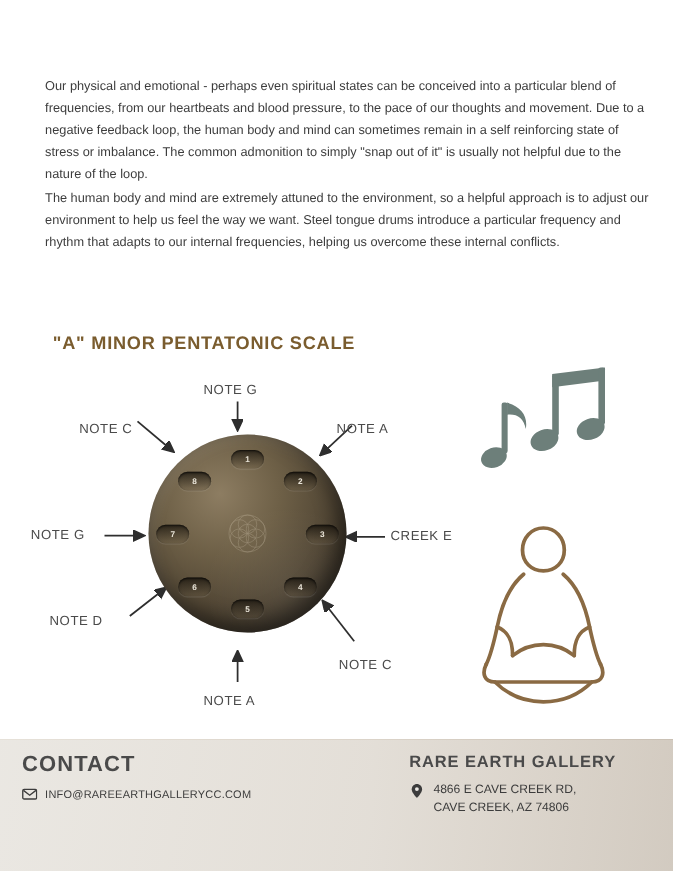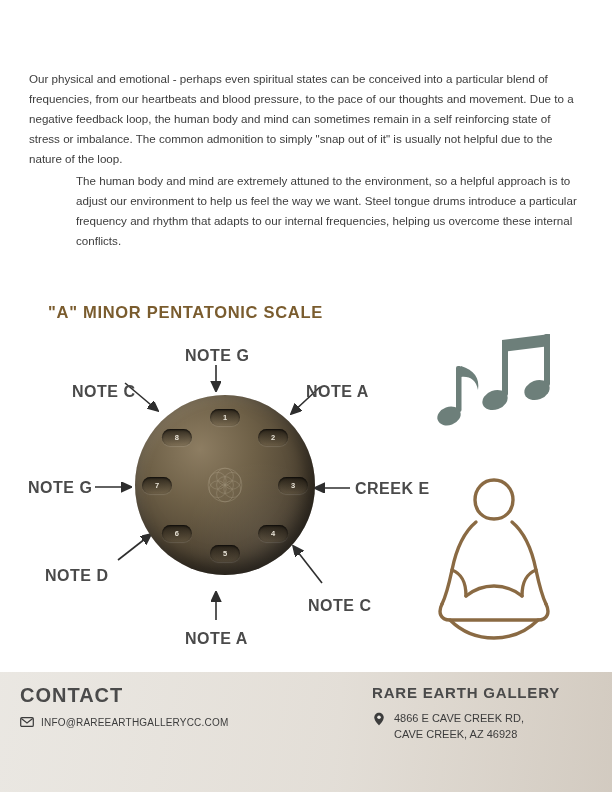--- a/index.html
+++ b/index.html
@@ -27,29 +27,29 @@
     top: 30px;
     font-size: 27px;
     font-weight: bold;
     letter-spacing: 1.2px;
     color: #4a4a4a;
     font-family: "Liberation Sans", sans-serif;
   }
 
   .body-copy {
     position: absolute;
-    left: 29px;
+    left: 41px;
     top: 69px;
     width: 553px;
     font-size: 11.6px;
     line-height: 1.72;
     color: #3c3c3c;
   }
   .body-copy p { margin: 0 0 0 0; }
-  .body-copy p + p { margin-top: 2px; margin-left: 47px; }
+  .body-copy p + p { margin-top: 2px; }
 
   
   .scale-heading {
     position: absolute;
     left: 48px;
     top: 303px;
     font-size: 16.5px;
     font-weight: bold;
     letter-spacing: 0.7px;
     color: #7a5c2e;
@@ -110,22 +110,22 @@
     justify-content: center;
     color: #e9e4d8;
     font-size: 7.5px;
     font-weight: bold;
   }
   .tongue span { transform: none; }
 
   
   .note-label {
     position: absolute;
-    font-size: 16px;
-    font-weight: bold;
+    font-size: 12px;
+    font-weight: normal;
     letter-spacing: 0.5px;
     color: #4a4a4a;
     white-space: nowrap;
   }
   .arrow {
     position: absolute;
     stroke: #2e2e2e;
     fill: none;
   }
 
@@ -281,21 +281,21 @@
       <div class="tongue" style="transform: rotate(315deg) translate(0,-68px) rotate(-315deg);">
           <span>8</span>
         </div>
     </div>
 
     <div class="note-label" style="left:165px; top:12px;">NOTE G</div>
     <div class="note-label" style="left:52px;  top:48px;">NOTE C</div>
     <div class="note-label" style="left:286px; top:48px;">NOTE A</div>
     <div class="note-label" style="left:8px;   top:144px;">NOTE G</div>
     <div class="note-label" style="left:335px; top:145px;">CREEK E</div>
-    <div class="note-label" style="left:25px;  top:232px;">NOTE D</div>
+    <div class="note-label" style="left:25px;  top:222px;">NOTE D</div>
     <div class="note-label" style="left:288px; top:262px;">NOTE C</div>
     <div class="note-label" style="left:165px; top:295px;">NOTE A</div>
   </div>
 
   <svg class="music-notes" viewBox="0 0 160 105">
     <g fill="#6d7f7a">
 
       <path d="M92,8 L140,2 L140,14 L92,20 Z"></path>
       <rect x="92" y="8" width="6" height="56" rx="2"></rect>
       <rect x="134" y="2" width="6" height="52" rx="2"></rect>
@@ -338,19 +338,19 @@
 
     <div class="footer-right">
       <div class="gallery-name">RARE EARTH GALLERY</div>
       <div class="addr-row">
         <svg class="contact-ico" style="margin-top:1px;" viewBox="0 0 16 16">
           <path d="M8,0.8 C11,0.8 13.4,3.2 13.4,6.2 C13.4,10 8,15.2 8,15.2 C8,15.2 2.6,10 2.6,6.2 C2.6,3.2 5,0.8 8,0.8 Z" fill="#3c3c3c"></path>
           <circle cx="8" cy="6.1" r="2" fill="#eceae6"></circle>
         </svg>
         <div>
           <div>4866 E CAVE CREEK RD,</div>
-          <div>CAVE CREEK, AZ 46928</div>
+          <div>CAVE CREEK, AZ 74806</div>
         </div>
       </div>
     </div>
   </div>
 
 </div>
 
 </body></html>

